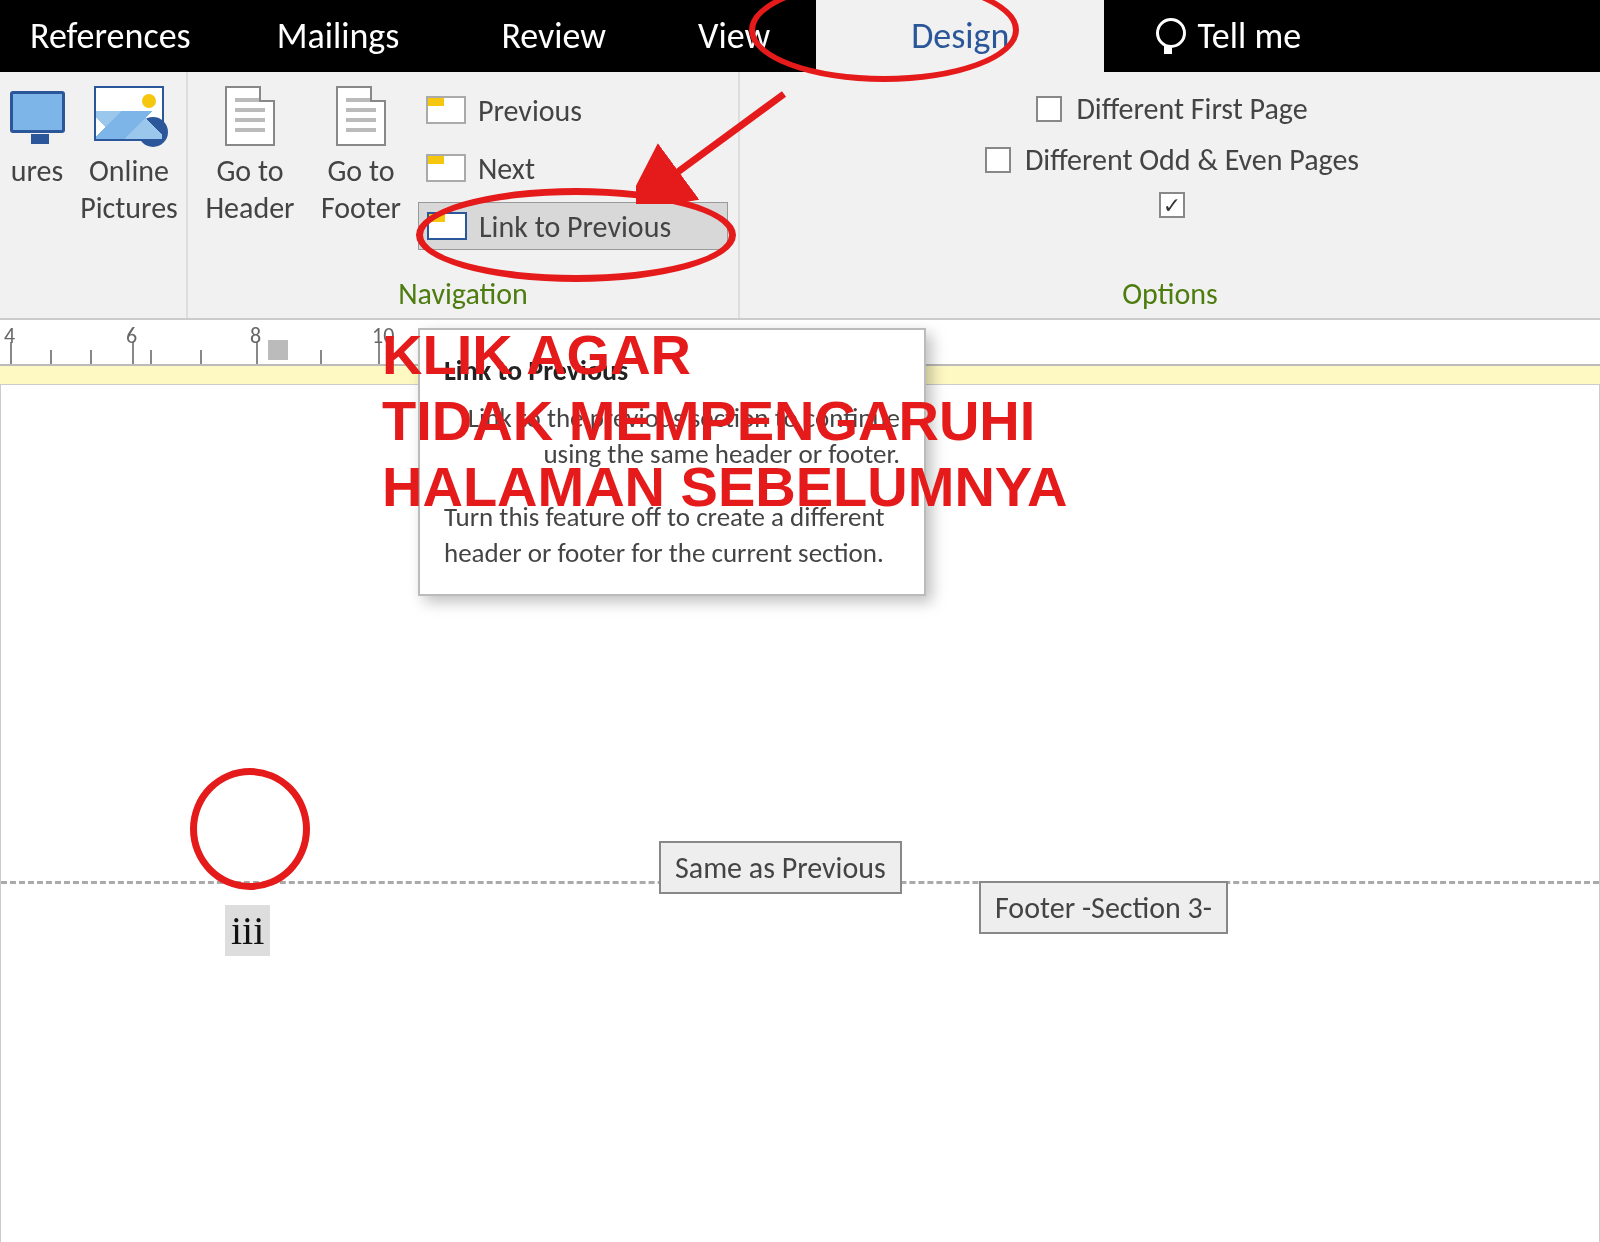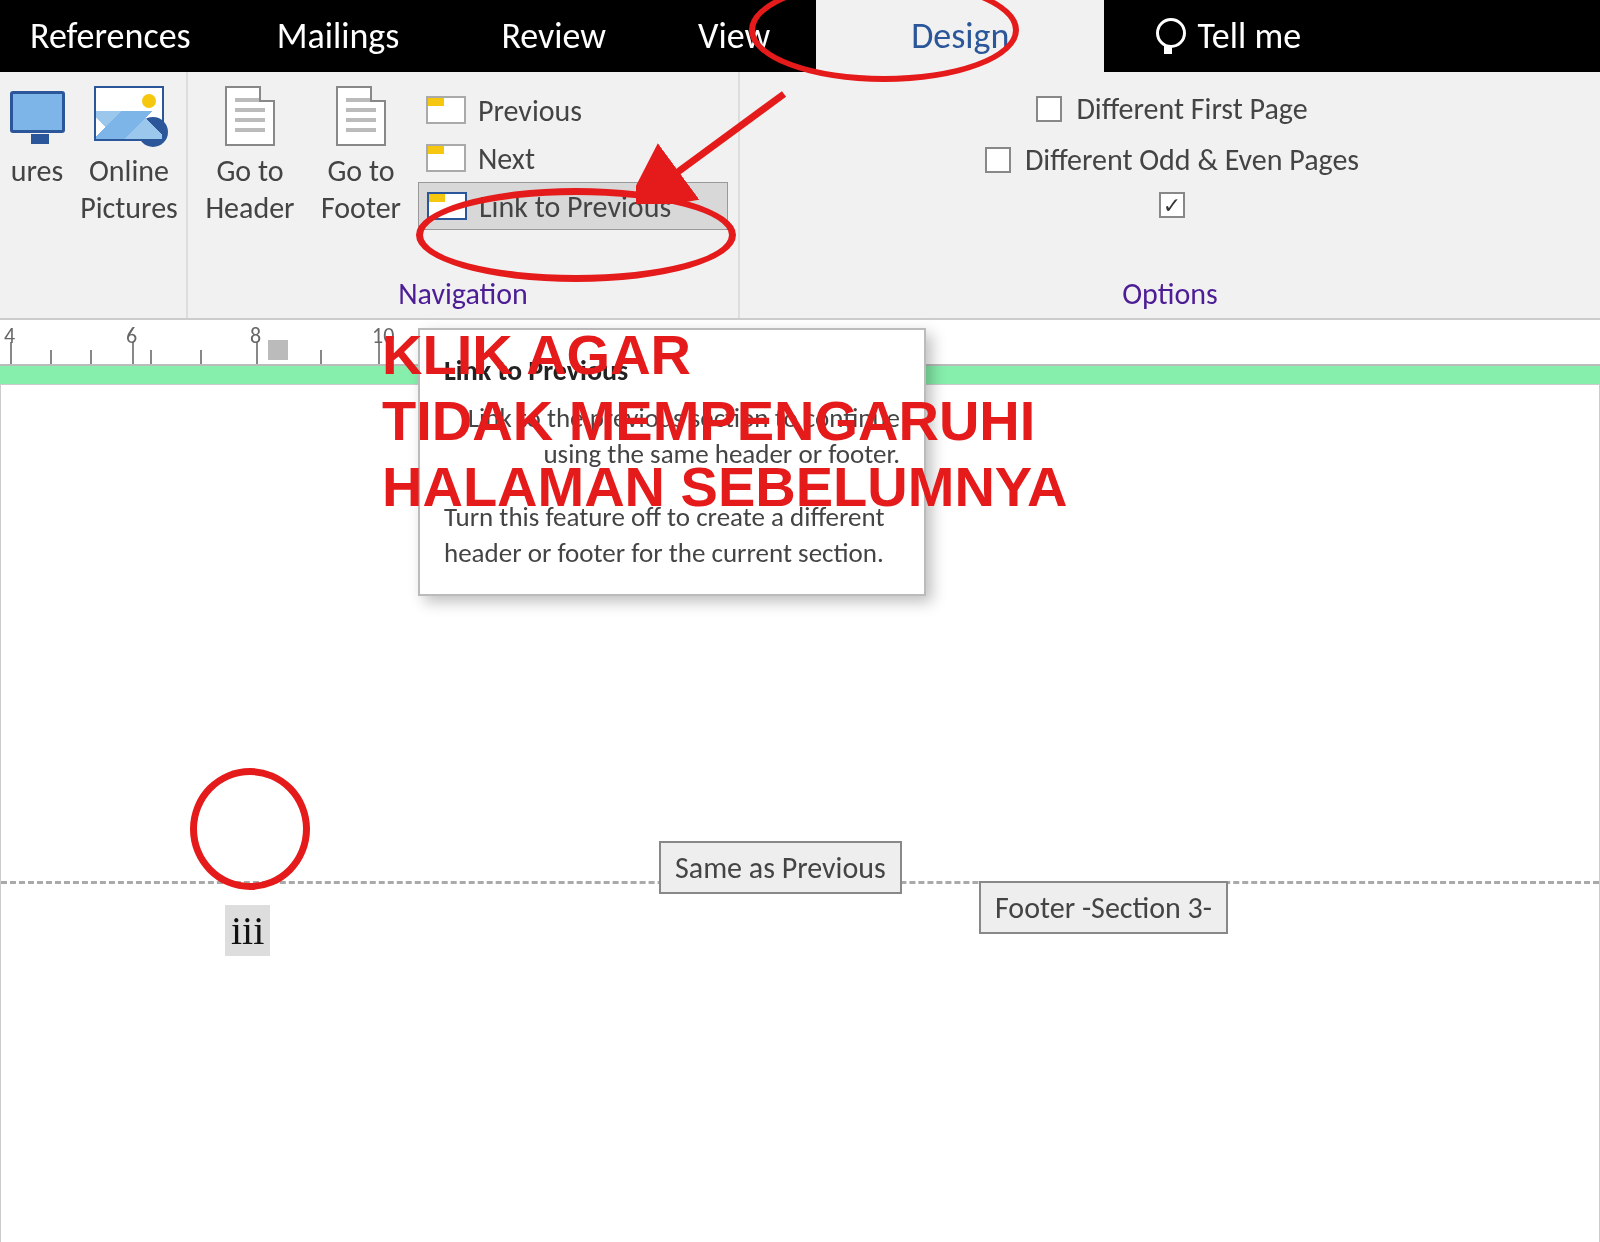--- a/index.html
+++ b/index.html
@@ -70,21 +70,21 @@
     display: flex;
     flex-direction: column;
     align-items: center;
     height: 100%;
     border-right: 2px solid #ddd;
     padding: 8px 8px 4px 8px;
     position: relative;
   }
   .group-label {
     font-size: 30px;
-    color: #4c1d95;
+    color: #4d7c0f;
     margin-top: auto;
     padding-bottom: 2px;
   }
   .big-btns { display: flex; flex: 1; gap: 4px; }
   .big-btn {
     display: flex; flex-direction: column; align-items: center; justify-content: flex-start;
     padding: 6px 8px 0 8px;
     font-size: 30px;
     color: #444;
     text-align: center;
@@ -110,21 +110,21 @@
   .globe {
     position:absolute; right:-6px; bottom:-8px; width:30px; height:30px;
     background:#2b579a; border-radius:50%;
   }
 
   .doc-icon { width:50px; height:60px; border:2px solid #888; background:#fff; position:relative; margin:0 auto; }
   .doc-icon::before { content:''; position:absolute; top:10px; left:8px; right:8px; height:4px; background:#bbb; box-shadow: 0 10px 0 #bbb, 0 20px 0 #bbb, 0 30px 0 #bbb; }
   .doc-fold { position:absolute; top:-2px; right:-2px; width:16px; height:16px; background:#f1f1f1; border-left:2px solid #888; border-bottom:2px solid #888; }
 
   .nav-cmds {
-    display:flex; flex-direction:column; width: 310px; padding-top: 6px;
+    display:flex; flex-direction:column; gap: 10px; width: 310px; padding-top: 6px;
   }
   .nav-cmd {
     display:flex; align-items:center; gap:12px; font-size:30px; color:#444;
     padding: 4px 8px; cursor:pointer; height: 48px;
   }
   .nav-cmd .mini-ico { width:40px; height:28px; border:2px solid #aaa; position:relative; background:#fff; }
   .nav-cmd .mini-ico::before { content:''; position:absolute; top:0; left:0; width:16px; height:8px; background:#f5c70f; }
   .link-prev {
     background:#d8d8d8;
     border:1px solid #999;
@@ -148,21 +148,21 @@
   }
   .rmark { position:absolute; top:0; height:100%; }
   .rmark .tick { position:absolute; bottom:0; left:0; width:2px; height:14px; background:#888; }
   .rmark .tick.big { height:22px; }
   .rmark .num { position:absolute; top:2px; left:-6px; }
   .ruler .drag { position:absolute; left:268px; top:20px; width:20px; height:20px; background:#bbb; }
 
   
   .docarea {
     position:relative; width:100%; height: calc(100% - 72px - 248px - 46px);
-    background:#86efac;
+    background:#fef9c3;
     overflow:hidden;
   }
   .page {
     position:absolute; left:0; top:18px; width:1600px; height:1000px;
     background:#fff; border:1px solid #ccc;
   }
   .footer-line {
     position:absolute; top:496px; left:0; right:0; height:0;
     border-top: 3px dashed #aaa;
   }

